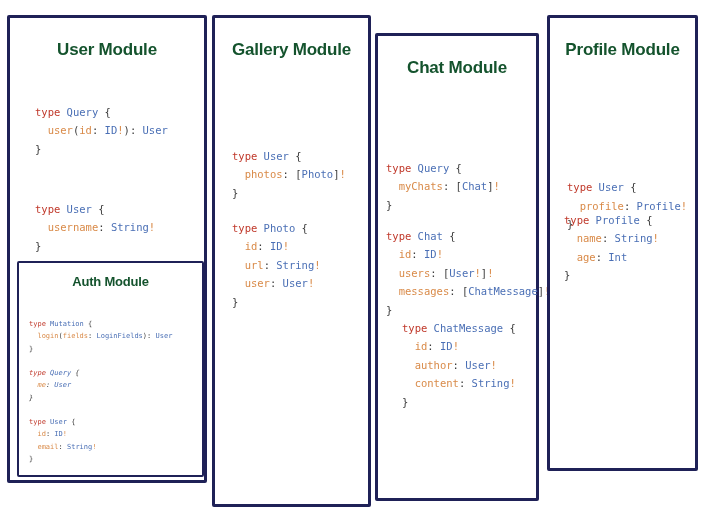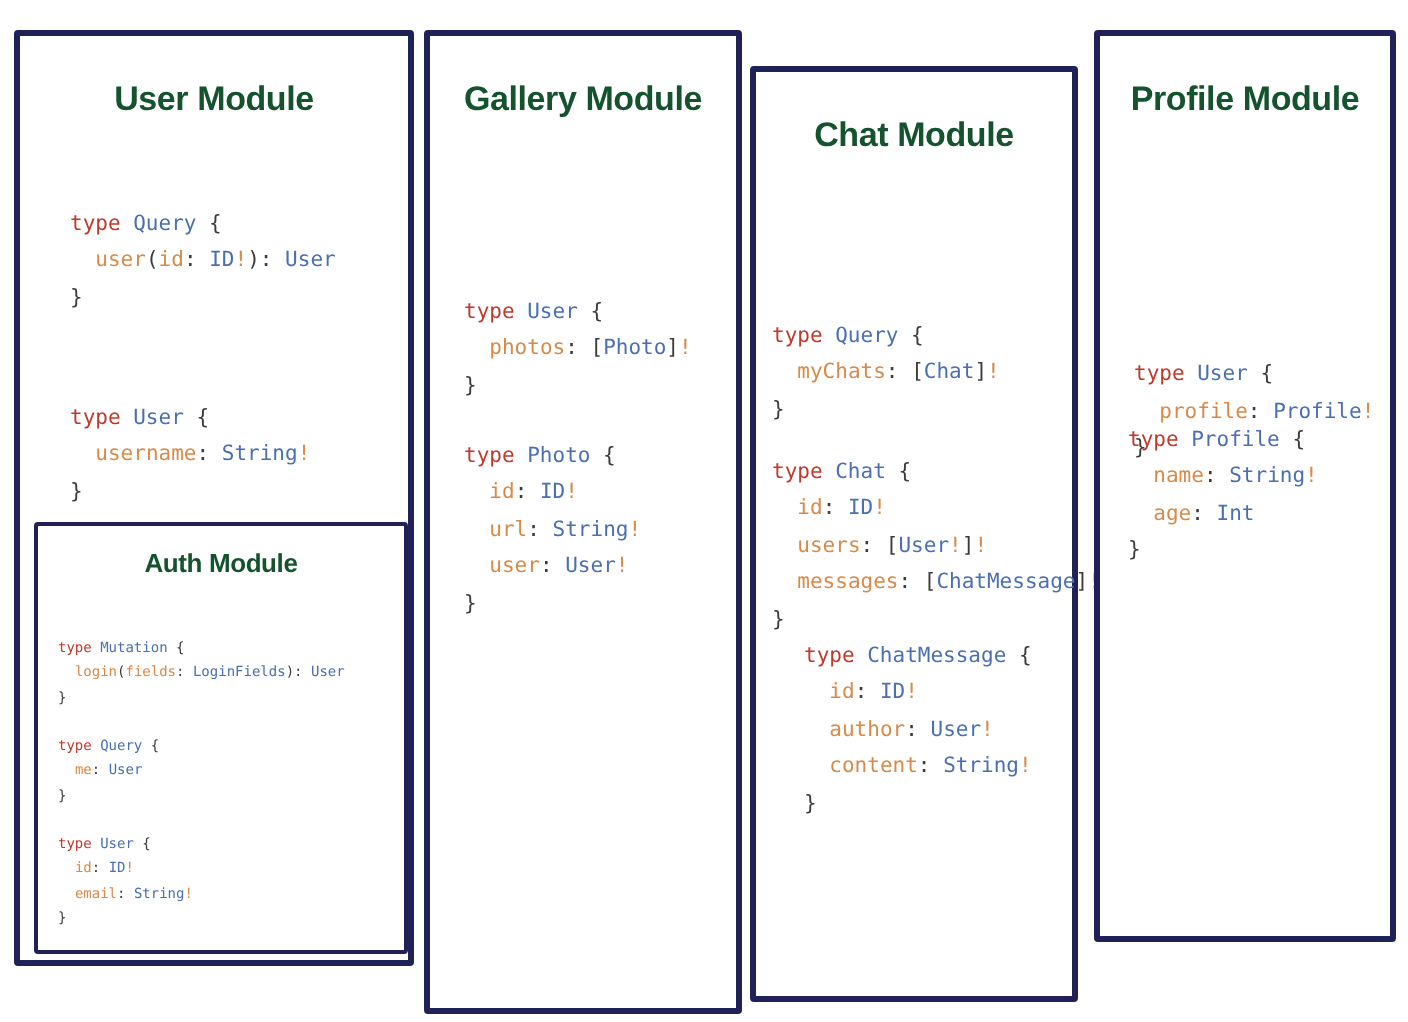--- a/index.html
+++ b/index.html
@@ -80,21 +80,21 @@
   .kw   { color: #c0392b; }      
   .tn   { color: #4a6fb5; }      
   .fld  { color: #d98a48; }      
   .bang { color: #d98a48; }      
   .pun  { color: #3c3c3c; }      
 
   
   .user .code-1    { position: absolute; left: 25px; top: 74px; }
   .user .code-2    { position: absolute; left: 25px; top: 171px; }
   .auth .code-1    { position: absolute; left: 10px; top: 48px; }
-  .auth .code-2    { position: absolute; left: 10px; top: 97px; }
+  .auth .code-2    { position: absolute; left: 10px; top: 97px; font-style: italic; }
   .auth .code-3    { position: absolute; left: 10px; top: 146px; }
   .gallery .code-1 { position: absolute; left: 17px; top: 118px; }
   .gallery .code-2 { position: absolute; left: 17px; top: 190px; }
   .chat .code-1    { position: absolute; left: 8px; top: 112px; }
   .chat .code-2    { position: absolute; left: 8px; top: 180px; }
   .chat .code-3    { position: absolute; left: 24px; top: 272px; }
   .profile .code-1 { position: absolute; left: 17px; top: 112px; margin-top: 48px; }
   .profile .code-2 { position: absolute; left: 14px; top: 182px; }
 </style>
 </head>

